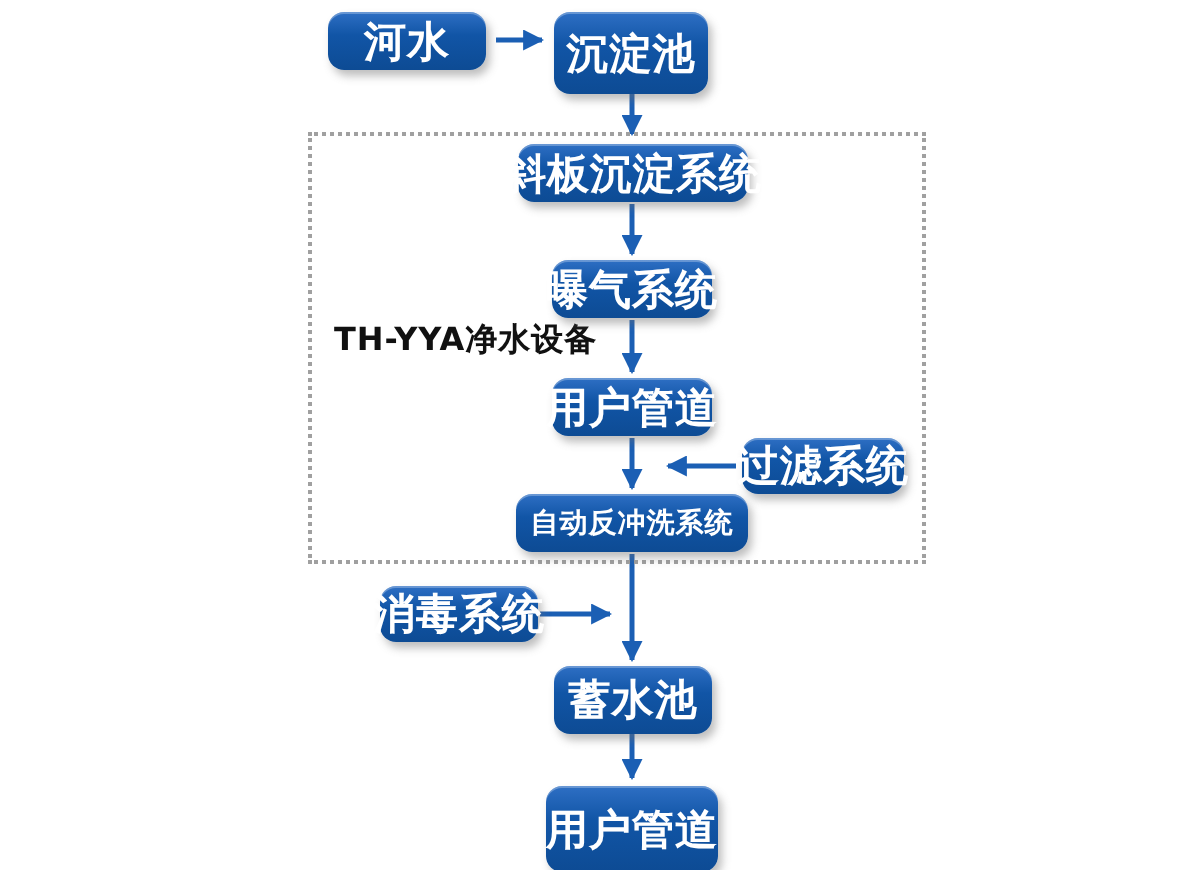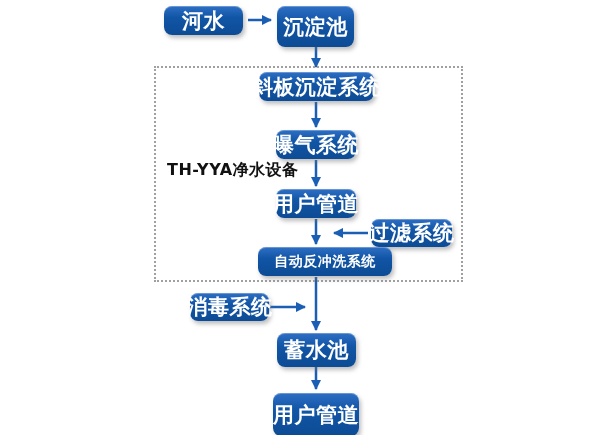--- a/index.html
+++ b/index.html
@@ -84,21 +84,21 @@
   <div class="node" style="left:277px;top:6px;width:77px;height:41px;">沉淀池</div>
 
   <div class="node" style="left:259px;top:72px;width:115px;height:29px;">斜板沉淀系统</div>
 
   <div class="node" style="left:276px;top:130px;width:80px;height:29px;">曝气系统</div>
 
   <div class="node" style="left:276px;top:189px;width:80px;height:29px;">用户管道</div>
 
   <div class="node" style="left:371px;top:219px;width:81px;height:28px;">过滤系统</div>
 
-  <div class="node" style="left:258px;top:247px;width:134px;height:29px;font-size:14px;">自动反冲洗系统</div>
+  <div class="node" style="left:258px;top:247px;width:116px;height:29px;font-size:14px;">自动反冲洗系统</div>
 
   <div class="node" style="left:190px;top:293px;width:79px;height:28px;">消毒系统</div>
 
   <div class="node" style="left:277px;top:333px;width:79px;height:34px;">蓄水池</div>
 
   <div class="node" style="left:273px;top:393px;width:86px;height:43px;">用户管道</div>
 
 </div>
 
 </body></html>

